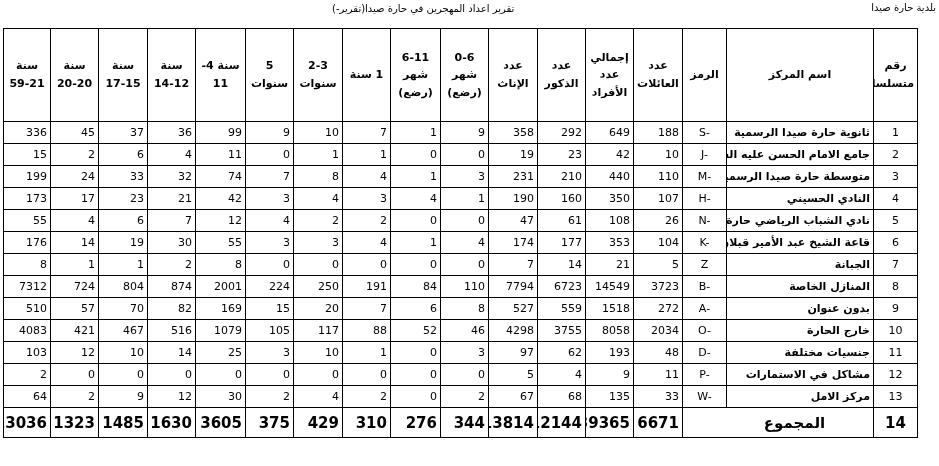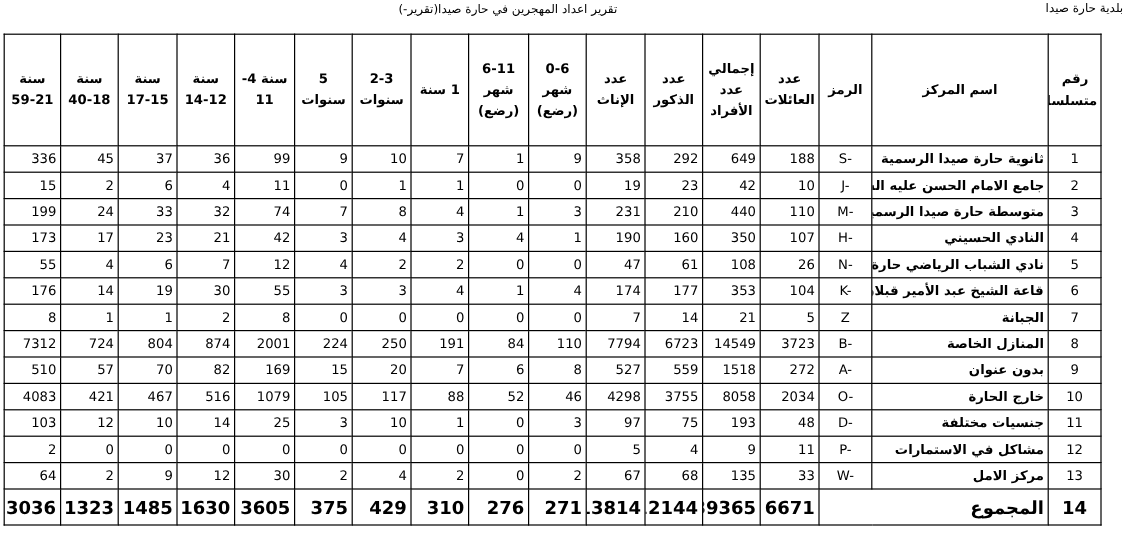--- a/index.html
+++ b/index.html
@@ -16,21 +16,21 @@
   th,td{border:1px solid #000;padding:0 3px;overflow:hidden;}
   thead tr{height:93px;}
   th{font-size:11px;font-weight:bold;text-align:center;vertical-align:middle;line-height:1.6;}
   tbody tr{height:22px;}
   td.num{text-align:right;font-size:11px;}
   td.serial{text-align:center;font-size:11px;}
   td.name{text-align:right;font-size:11px;white-space:nowrap;font-weight:bold;}
   td.code{text-align:center;font-size:11px;}
   tr.total{height:30px;}
   tr.total td{font-weight:bold;font-size:15px;}
-  td.total-label{font-size:13px;padding-left:36px;}
+  td.total-label{text-align:center;font-size:13px;padding-left:36px;}
 </style>
 </head>
 <body>
 
 <div class="page">
   <span class="report-title" dir="rtl">تقرير اعداد المهجرين في حارة صيدا(تقرير-)</span>
   <span class="municipality" dir="rtl">بلدية حارة صيدا</span>
 
   <table class="report-table" dir="rtl">
     <colgroup>
@@ -62,21 +62,21 @@
         <th>عدد الذكور</th>
         <th>عدد الإناث</th>
         <th>0-6 شهر (رضع)</th>
         <th>6-11 شهر (رضع)</th>
         <th>1 سنة</th>
         <th>2-3 سنوات</th>
         <th>5 سنوات</th>
         <th>سنة 4-11</th>
         <th>سنة 12-14</th>
         <th>سنة 15-17</th>
-        <th>سنة 18-40</th>
+        <th>سنة 20-20</th>
         <th>سنة 21-59</th>
       </tr>
     </thead>
     <tbody>
         <tr>
           <td class="serial">1</td>
           <td class="name">ثانوية حارة صيدا الرسمية</td>
           <td class="code" dir="ltr">S-</td>
           <td class="num">188</td>
           <td class="num">649</td>
@@ -263,21 +263,21 @@
           <td class="num">467</td>
           <td class="num">421</td>
           <td class="num">4083</td>
         </tr>
         <tr>
           <td class="serial">11</td>
           <td class="name">جنسيات مختلفة</td>
           <td class="code" dir="ltr">D-</td>
           <td class="num">48</td>
           <td class="num">193</td>
-          <td class="num">75</td>
+          <td class="num">62</td>
           <td class="num">97</td>
           <td class="num">3</td>
           <td class="num">0</td>
           <td class="num">1</td>
           <td class="num">10</td>
           <td class="num">3</td>
           <td class="num">25</td>
           <td class="num">14</td>
           <td class="num">10</td>
           <td class="num">12</td>
@@ -321,21 +321,21 @@
           <td class="num">2</td>
           <td class="num">64</td>
         </tr>
         <tr class="total">
           <td class="serial">14</td>
           <td class="total-label" colspan="2">المجموع</td>
           <td class="num">6671</td>
           <td class="num">39365</td>
           <td class="num">12144</td>
           <td class="num">13814</td>
-          <td class="num">271</td>
+          <td class="num">344</td>
           <td class="num">276</td>
           <td class="num">310</td>
           <td class="num">429</td>
           <td class="num">375</td>
           <td class="num">3605</td>
           <td class="num">1630</td>
           <td class="num">1485</td>
           <td class="num">1323</td>
           <td class="num">13036</td>
         </tr>

